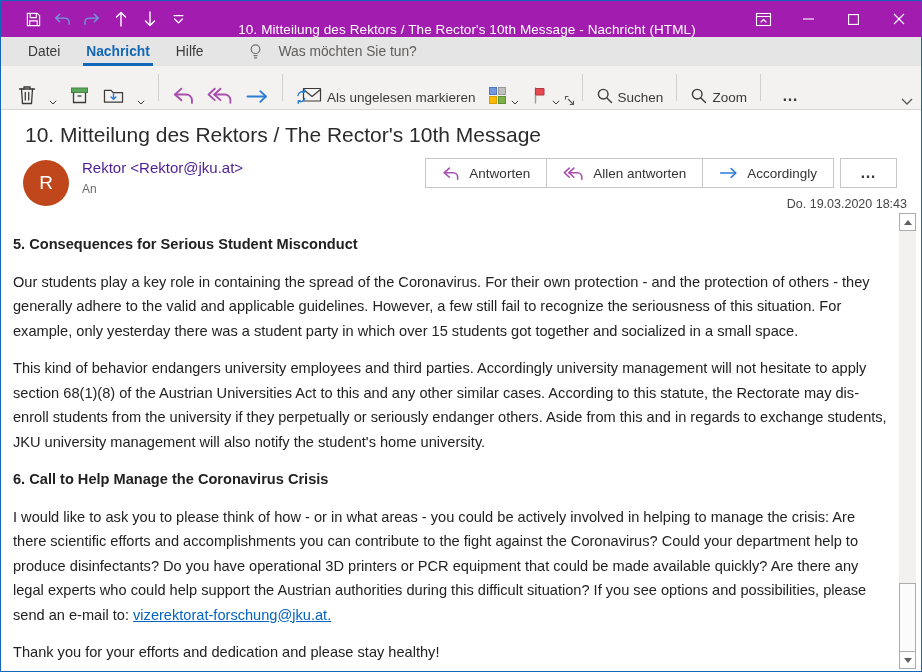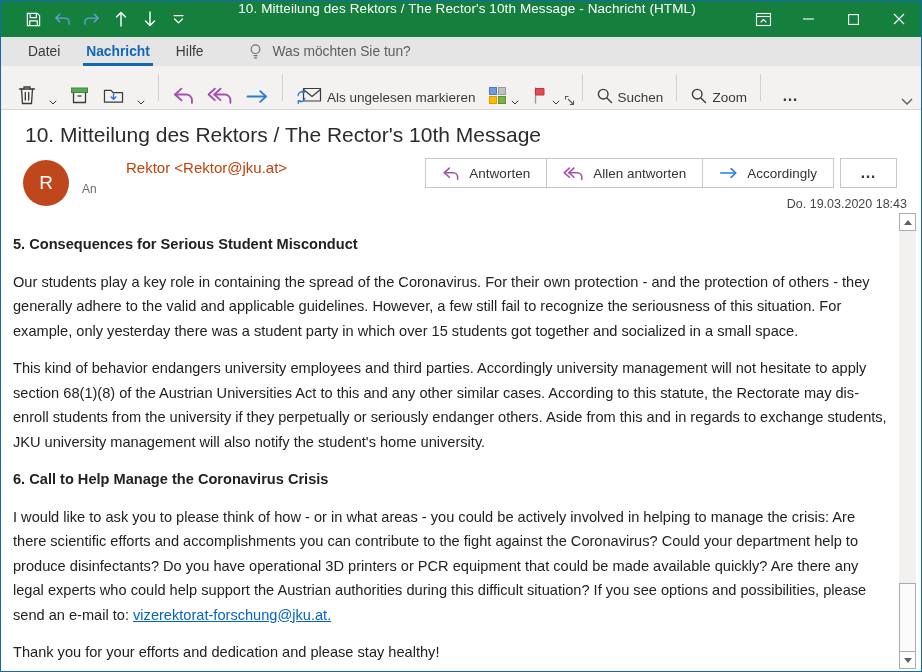--- a/index.html
+++ b/index.html
@@ -4,46 +4,46 @@
 <style>
   html,body { margin:0; padding:0; background:#e9e9e9; }
   .window {
     width:922px; height:672px; box-sizing:border-box;
     border:1px solid #1267B8; background:#fff;
     display:flex; flex-direction:column; overflow:hidden;
     font-family:"Liberation Sans", sans-serif;
     -webkit-font-smoothing:antialiased;
   }
   
-  .titlebar { flex:0 0 36px; background:#15803d; display:flex; align-items:flex-start; color:#fff;padding-left:8px; }
+  .titlebar { flex:0 0 36px; background:#a21caf; display:flex; align-items:flex-end; color:#fff;padding-left:8px; }
   .qat { display:flex; align-items:center; padding-left:10px; }
   .qat-btn { width:29px; height:36px; display:flex; align-items:center; justify-content:center; }
   .title-text { flex:1; display:flex; align-items:center; justify-content:center; font-size:13.5px; white-space:nowrap; overflow:hidden; letter-spacing:.1px; }
   .win-controls { display:flex; }
   .win-btn { width:45px; height:36px; display:flex; align-items:center; justify-content:center; }
   
   .tabrow { flex:0 0 29px; background:#e5e5e5; display:flex; align-items:stretch; padding-left:14px; font-size:13.8px; color:#3b3a39; }
   .tab { padding:0 13px; display:flex; align-items:center; position:relative; cursor:default; }
   .tab.active { color:#1267B8; font-weight:bold; }
   .tab.active::after { content:""; position:absolute; left:10px; right:10px; bottom:0; height:3px; background:#1267B8; }
-  .tellme { display:flex; align-items:center; gap:9px; margin-left:32px; color:#5f5d5b; }
+  .tellme { display:flex; align-items:center; gap:15px; margin-left:32px; color:#5f5d5b; }
   
   .toolbar { flex:0 0 43px; background:#F3F2F1; border-bottom:1px solid #D8D6D4; display:flex; align-items:center; padding-left:10px; position:relative; }
   .tbtn { height:34px; display:flex; align-items:flex-end; justify-content:center; padding:0 6px; gap:4px; color:#3B3A39; font-size:13.5px; border-radius:2px; }
   .tsep { width:1px; height:27px; background:#D2D0CE; margin:0 7px; flex:0 0 1px; }
   .launcher { align-self:flex-end; margin:0 0 3px -2px; }
   .collapse { position:absolute; right:8px; bottom:4px; }
   .ellipsis { font-size:16px; font-weight:bold; letter-spacing:1px; color:#3B3A39; padding:0 8px; }
   
   .content { flex:1; position:relative; background:#fff; overflow:hidden; }
   .subject { font-size:21px; color:#2b2b2b; padding:13px 40px 0 24px; white-space:nowrap; }
   .hdr-row { display:flex; align-items:flex-start; padding:11px 12px 0 22px; }
   .avatar { flex:0 0 46px; width:46px; height:46px; border-radius:50%; background:#C0471C; color:#fff; font-size:19px; display:flex; align-items:center; justify-content:center; margin-top:2px; }
   .sender-block { margin-left:13px; padding-top:1px; }
-  .sender-name { font-size:15px; color:#c2410c;margin-left:44px; }
+  .sender-name { font-size:15px; color:#4c1d95; }
   .to-label { font-size:12px; color:#6b6b6b; margin-top:6px; }
   .actions { margin-left:auto; display:flex; flex-direction:column; align-items:flex-end; }
   .actions-buttons { display:flex; margin-right:12px; }
   .hbtn { height:30px; box-sizing:border-box; border:1px solid #C8C6C4; background:#fff; display:flex; align-items:center; gap:9px; padding:0 16px; font-size:13.5px; color:#333; margin-left:-1px; white-space:nowrap; }
   .hbtn.more { margin-left:6px; padding:0 11px; }
   .date { font-size:12.5px; color:#454545; margin-top:9px; margin-right:2px; }
   
   .msg-body { padding:21px 32px 0 12px; font-size:14.6px; line-height:24.5px; color:#222; }
   .msg-body p { margin:0 0 13px; }
   .heading { font-weight:bold; }

